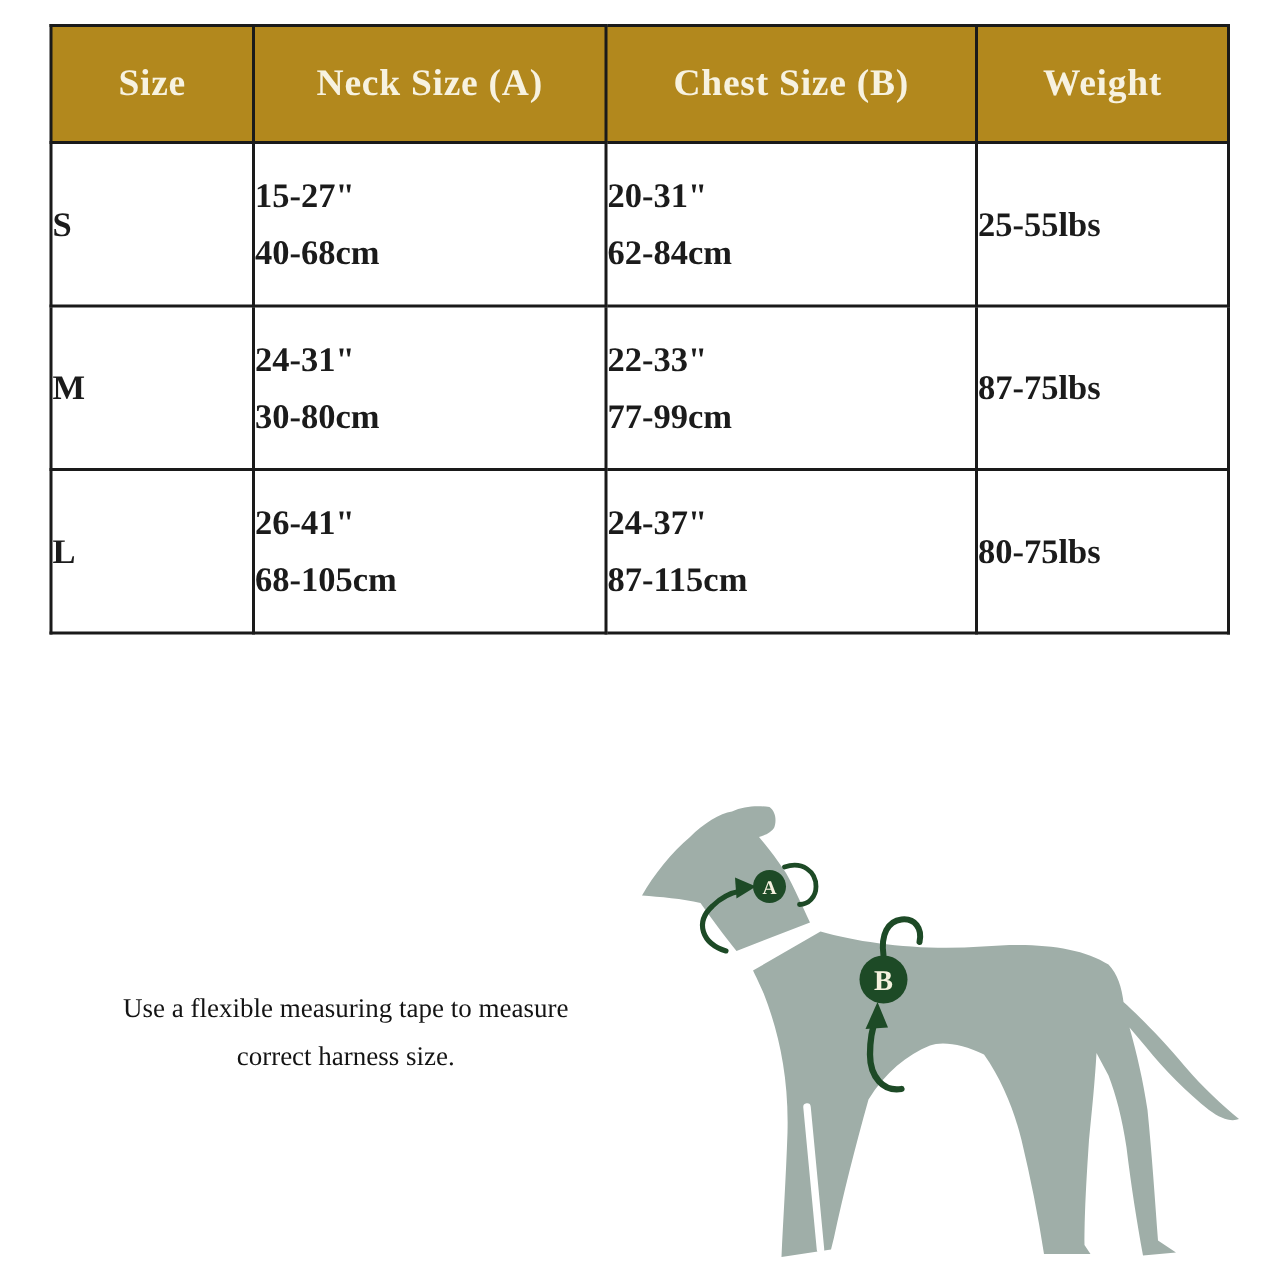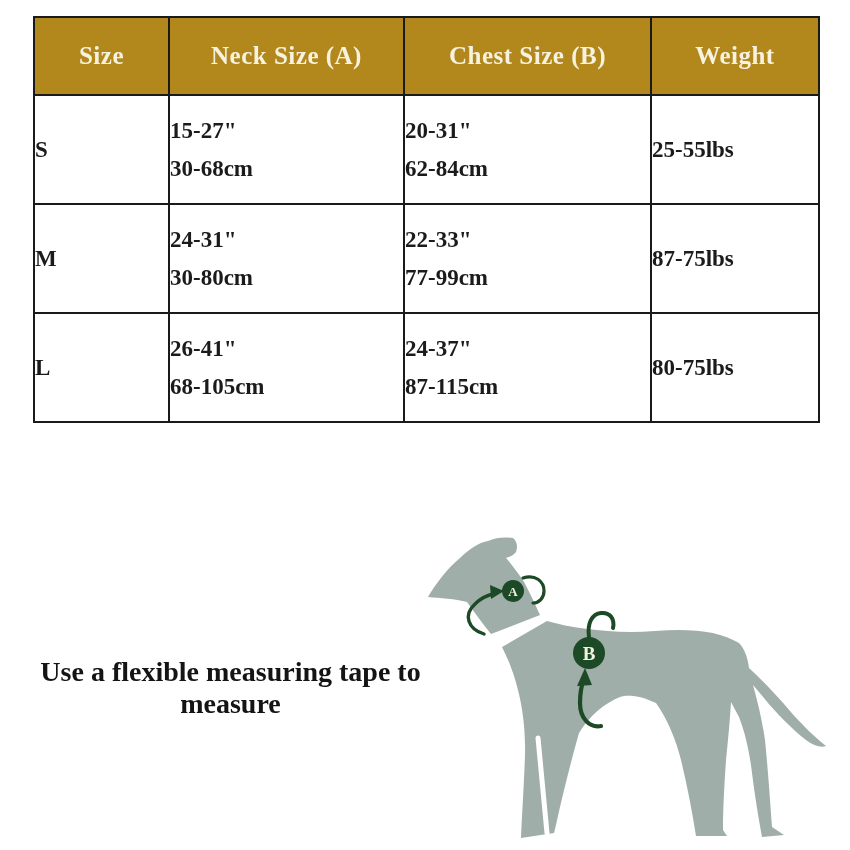--- a/index.html
+++ b/index.html
@@ -44,22 +44,22 @@
   }
   td .cell-line { display: block; }
 
   
   .note {
     position: absolute;
     left: 18px;
     top: 656px;
     width: 425px;
     text-align: center;
-    font-size: 28px;
-    font-weight: 700;
+    font-size: 18px;
+    font-weight: 400;
     line-height: 32px;
     color: #141414;
   }
 
   
   .dog-wrap {
     position: absolute;
     left: 390px;
     top: 535px;
     width: 460px;
@@ -89,21 +89,21 @@
         <th>Neck Size (A)</th>
         <th>Chest Size (B)</th>
         <th>Weight</th>
       </tr>
     </thead>
     <tbody>
       <tr>
         <td>S</td>
         <td>
           <span class="cell-line">15-27"</span>
-          <span class="cell-line">30-68cm</span>
+          <span class="cell-line">40-68cm</span>
         </td>
         <td>
           <span class="cell-line">20-31"</span>
           <span class="cell-line">62-84cm</span>
         </td>
         <td>25-55lbs</td>
       </tr>
       <tr>
         <td>M</td>
         <td>
@@ -126,20 +126,21 @@
           <span class="cell-line">24-37"</span>
           <span class="cell-line">87-115cm</span>
         </td>
         <td>80-75lbs</td>
       </tr>
     </tbody>
   </table>
 
   <div class="note">
     <div>Use a flexible measuring tape to measure</div>
+    <div>correct harness size.</div>
   </div>
 
   <div class="dog-wrap">
     <svg width="460" height="315" viewBox="0 0 460 315" xmlns="http://www.w3.org/2000/svg">
 
       <path d="M 38,62
                C 46,48 58,33 70,23
                C 79,14 90,7 98,6
                C 106,2 116,2 123,3
                C 127,6 128,12 126,17

